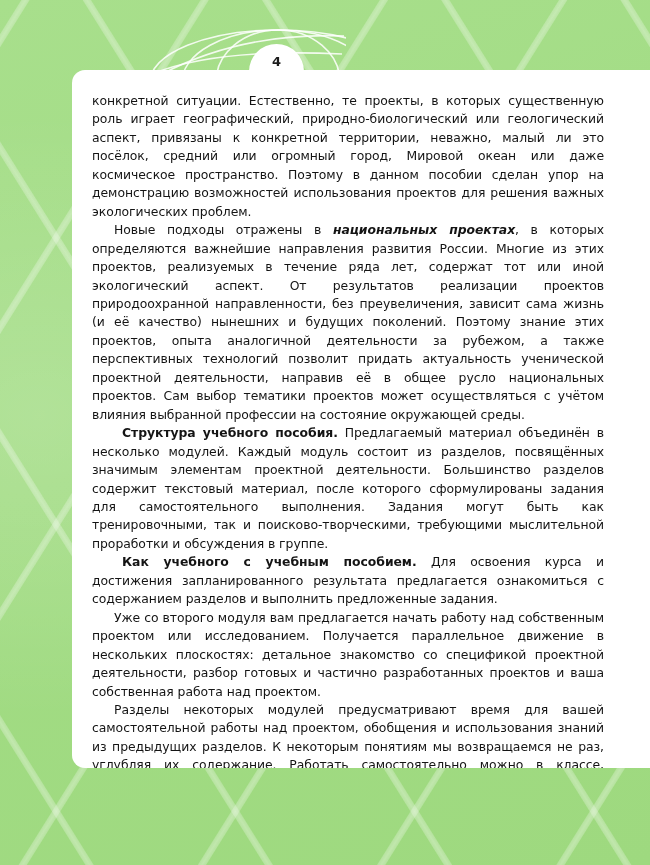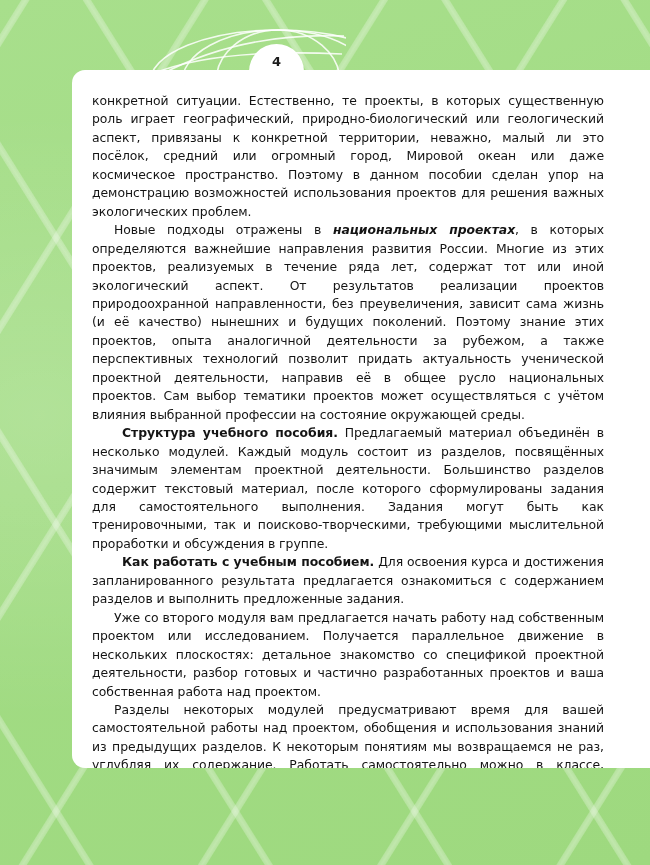--- a/index.html
+++ b/index.html
@@ -144,19 +144,19 @@
 
   <div class="page-tab">
     <span class="num">4</span>
   </div>
 
   <div class="content-panel">
     <div class="body-text" id="body-text">
         <p class="cont"><span>конкретной ситуации. Естественно, те проекты, в которых существенную роль играет географический, природно-биологический или геологический аспект, привязаны к конкретной территории, неважно, малый ли это посёлок, средний или огромный город, Мировой океан или даже космическое пространство. Поэтому в данном пособии сделан упор на демонстрацию возможностей использования проектов для решения важных экологических проблем.</span></p>
         <p class="indent"><span>Новые подходы отражены в </span><i class="bi">национальных проектах</i><span>, в которых определяются важнейшие направления  развития России. Многие из этих проектов, реализуемых в течение ряда лет, содержат тот или иной экологический аспект. От результатов реализации проектов природоохранной направленности, без преувеличения, зависит сама жизнь (и её качество) нынешних и будущих поколений. Поэтому знание этих проектов, опыта аналогичной деятельности за рубежом, а также перспективных технологий позволит придать актуальность ученической проектной деятельности, направив её в общее русло национальных проектов. Сам выбор тематики проектов может осуществляться с учётом влияния выбранной профессии на состояние окружающей среды.</span></p>
         <p class="indent"><b class="lead">Структура учебного пособия.</b><span> Предлагаемый материал объединён в несколько модулей. Каждый модуль состоит из разделов, посвящённых значимым элементам проектной деятельности. Большинство разделов содержит текстовый материал, после которого сформулированы задания для самостоятельного выполнения. Задания могут быть как тренировочными, так и поисково-творческими, требующими мыслительной проработки и обсуждения в группе.</span></p>
-        <p class="indent"><b class="lead">Как работать с учебным пособием.</b><span> Для освоения курса и достижения запланированного результата предлагается ознакомиться с содержанием разделов и выполнить предложенные задания.</span></p>
+        <p class="indent"><b class="lead">Как учебного с учебным пособием.</b><span> Для освоения курса и достижения запланированного результата предлагается ознакомиться с содержанием разделов и выполнить предложенные задания.</span></p>
         <p class="indent"><span>Уже со второго модуля вам предлагается начать работу над собственным проектом или исследованием. Получается параллельное движение в нескольких плоскостях: детальное знакомство со спецификой проектной деятельности, разбор готовых и частично разработанных проектов и ваша собственная работа над проектом.</span></p>
         <p class="indent"><span>Разделы некоторых модулей предусматривают время для вашей самостоятельной работы над проектом, обобщения и использования знаний из предыдущих разделов. К некоторым понятиям мы возвращаемся не раз, углубляя их содержание. Работать самостоятельно можно в классе, библиотеке или в помещениях с доступом в Интернет. Во всех случаях по окончании работы над каждым модулем важно понимать, ка-</span></p>
       </div>
   </div>
 
 </div>
 
 </body></html>

